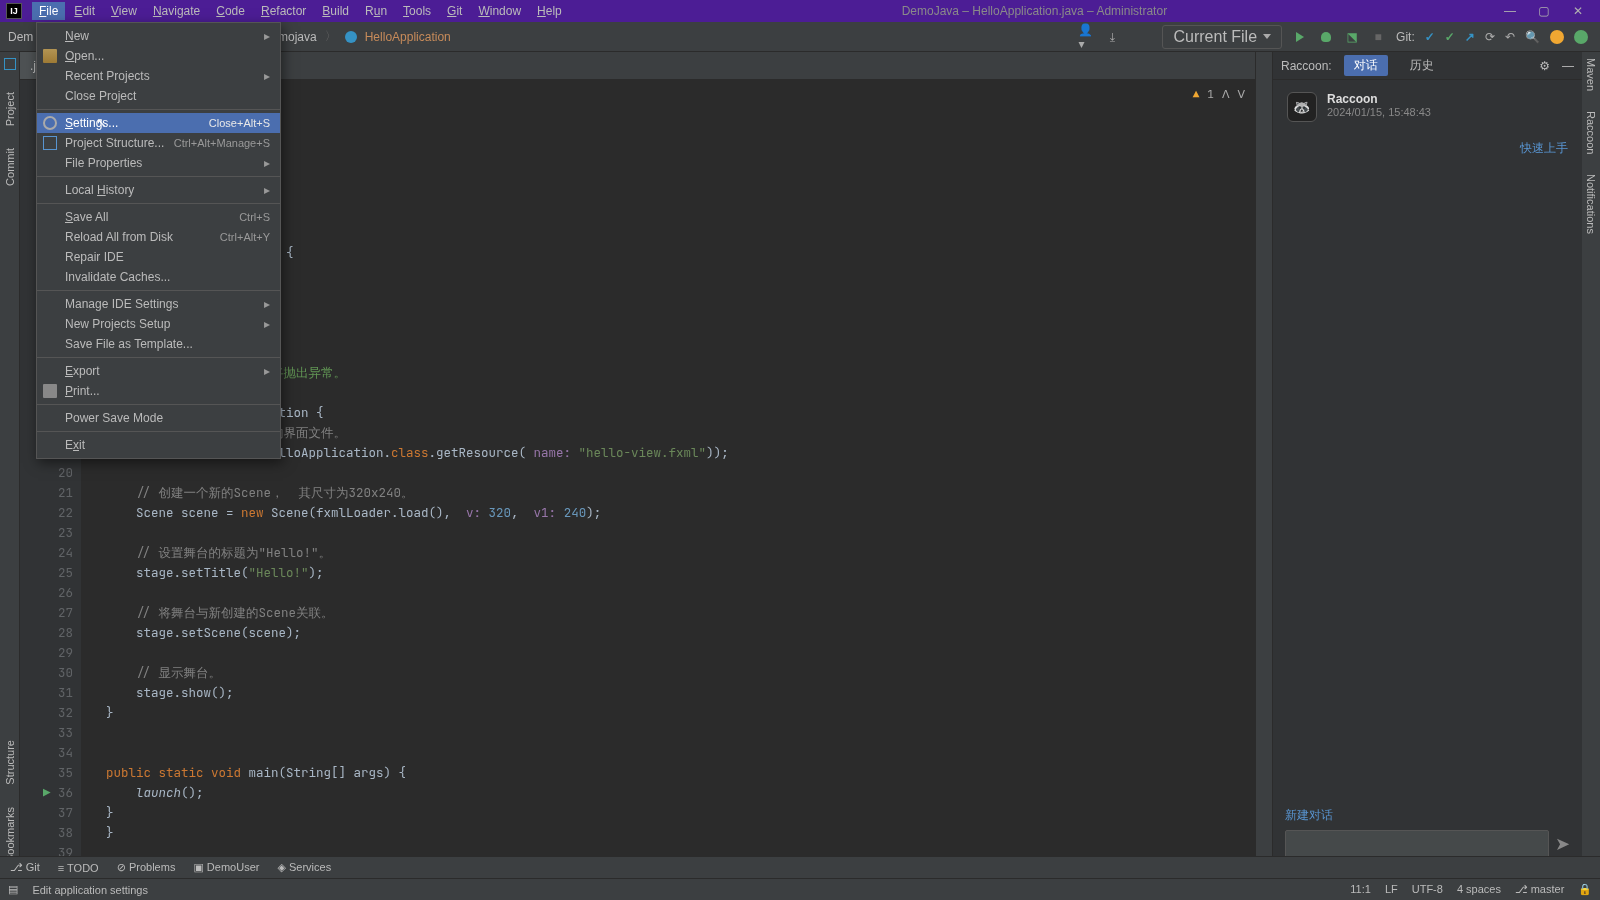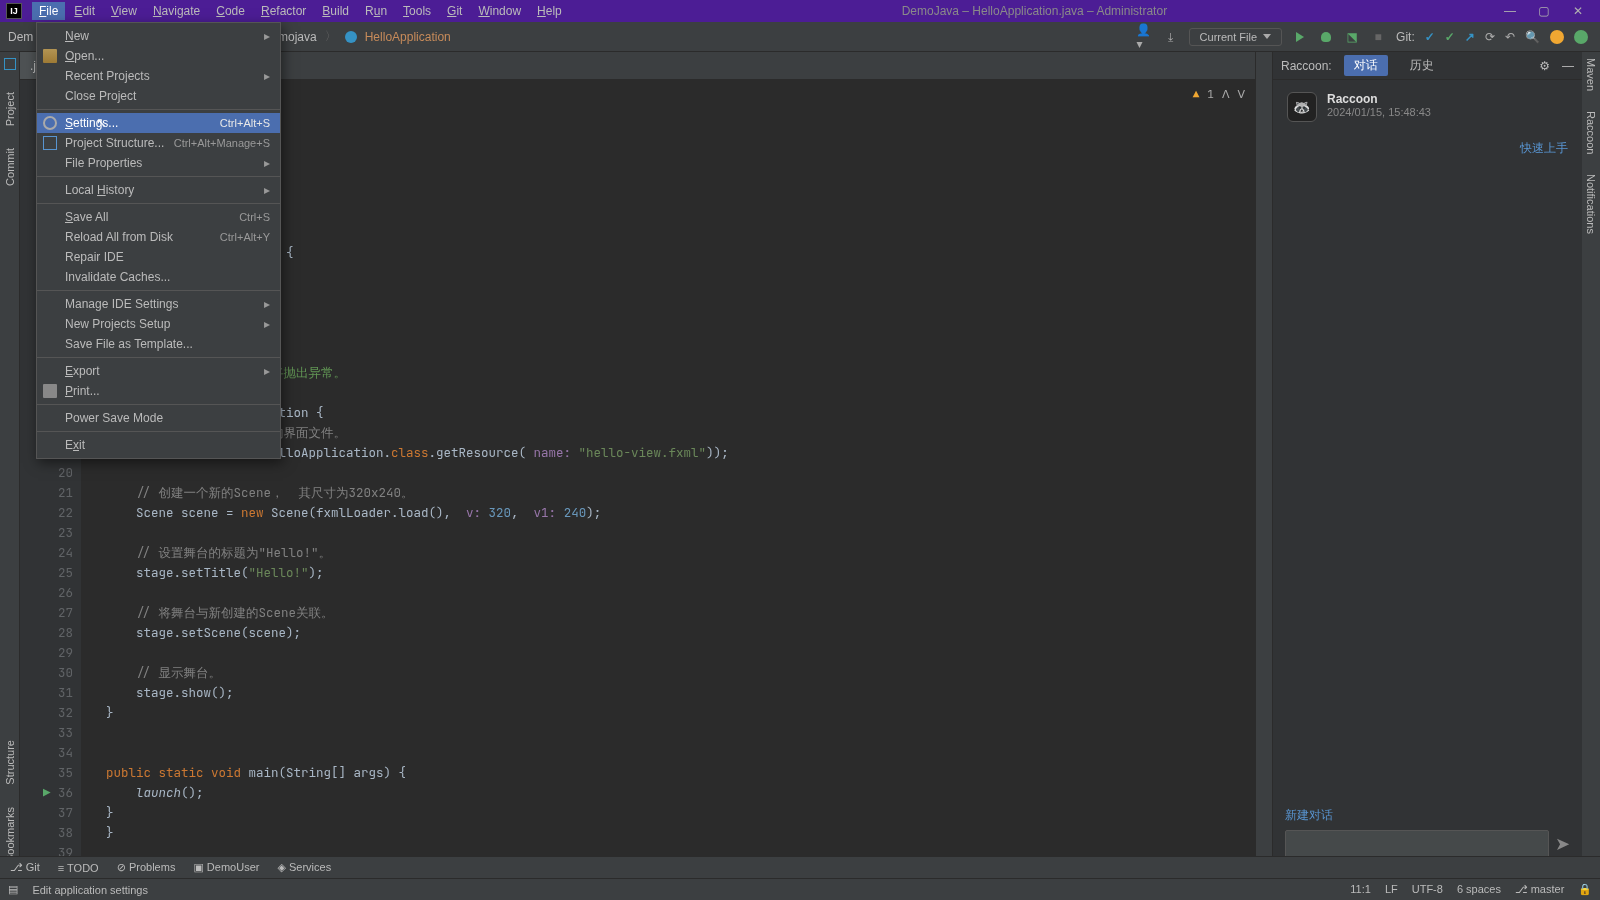--- a/index.html
+++ b/index.html
@@ -30,21 +30,21 @@
 .nav-bar {
   height: 30px; background: #3c3f41;
   border-bottom: 1px solid #2b2b2b;
   display: flex; align-items: center;
   padding: 0 6px; gap: 8px; font-size: 12px;
 }
 .nav-bar .crumb { color: #bbb; }
 .nav-bar .crumb.active { color: #bbb; }
 .nav-bar .sep { color: #666; }
 .nav-right { margin-left: auto; display:flex; align-items:center; gap:10px; padding-right:6px;}
-.run-config { border:1px solid #555; padding:2px 10px; border-radius:3px; font-size:11px; display:flex; align-items:center; gap:6px;}
+.run-config { border:1px solid #555; padding:2px 10px; border-radius:3px; font-size:16px; display:flex; align-items:center; gap:6px;margin-left:32px;}
 .tri-down{ width:0;height:0;border-left:4px solid transparent;border-right:4px solid transparent;border-top:5px solid #aaa;}
 .icon-btn { width:16px;height:16px; display:inline-flex;align-items:center;justify-content:center; color:#aaa;}
 .play-icon{width:0;height:0;border-top:5px solid transparent;border-bottom:5px solid transparent;border-left:8px solid #59a869;}
 .bug-icon{width:10px;height:10px;background:#59a869;border-radius:50% 50% 40% 40%;position:relative;}
 .git-label{color:#bbb;}
 .git-arrow-blue{color:#3592c4;font-weight:bold;}
 .git-check-green{color:#59a869;font-weight:bold;}
 
 .tabs {
   height: 28px; background: #3c3f41;
@@ -295,21 +295,21 @@
   <span>◈ <span>Services</span></span>
 </div>
 
 <div class="status-bar">
   <span>▤</span>
   <span>Edit application settings</span>
   <div class="right">
     <span>11:1</span>
     <span>LF</span>
     <span>UTF-8</span>
-    <span>6 spaces</span>
+    <span>4 spaces</span>
     <span>⎇ <span>master</span></span>
     <span>🔒</span>
   </div>
 </div>
 
 <div class="file-menu" id="file-menu">
     <div class="mi">
       <span><u>N</u>ew</span>
       <span class="arrow">▸</span>
     </div>
@@ -321,21 +321,21 @@
       <span>Recent Projects</span>
       <span class="arrow">▸</span>
     </div>
     <div class="mi">
       <span>Close Project</span>
     </div>
     <div class="sep"></div>
     <div class="mi hl">
       <span class="mico ico-gear"></span>
       <span><u>S</u>ettings...</span>
-      <span class="shortcut">Ctrl+Alt+S</span>
+      <span class="shortcut">Close+Alt+S</span>
     </div>
     <div class="mi">
       <span class="mico ico-box"></span>
       <span>Project Structure...</span>
       <span class="shortcut">Ctrl+Alt+Manage+S</span>
     </div>
     <div class="mi">
       <span>File Properties</span>
       <span class="arrow">▸</span>
     </div>

